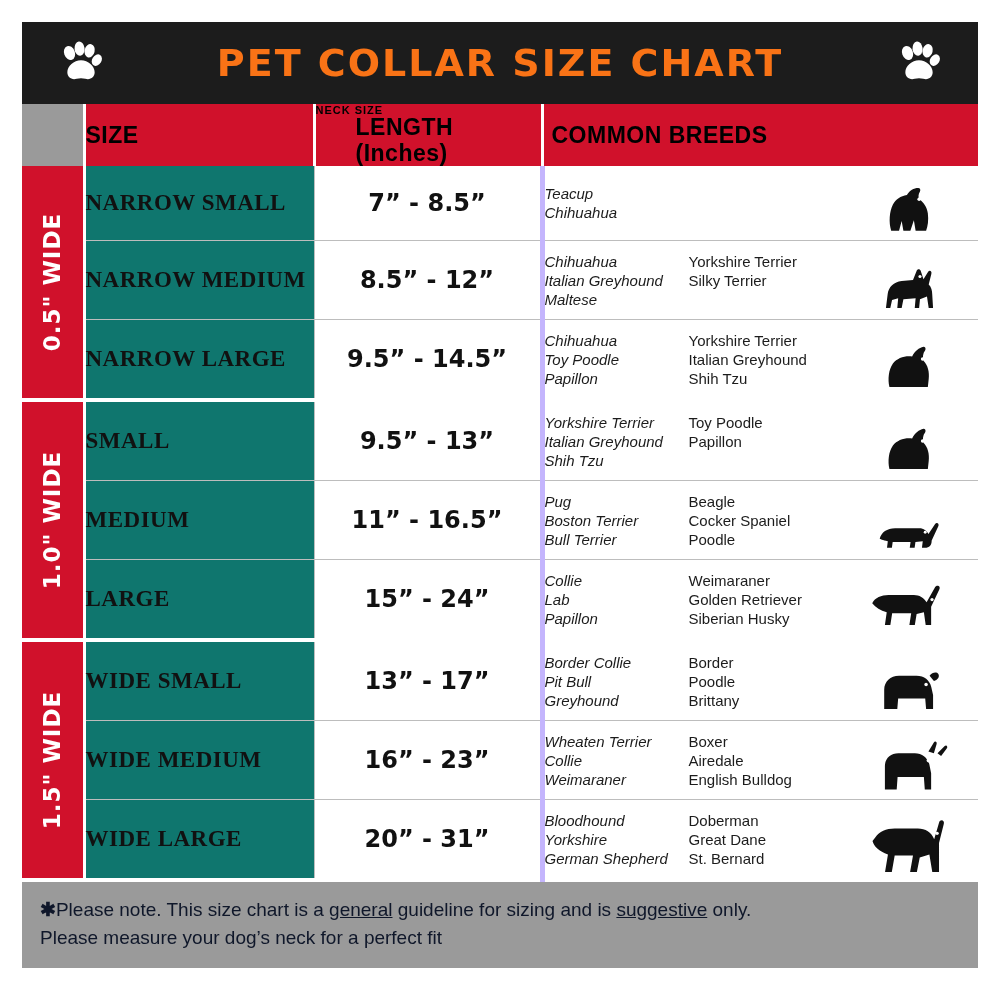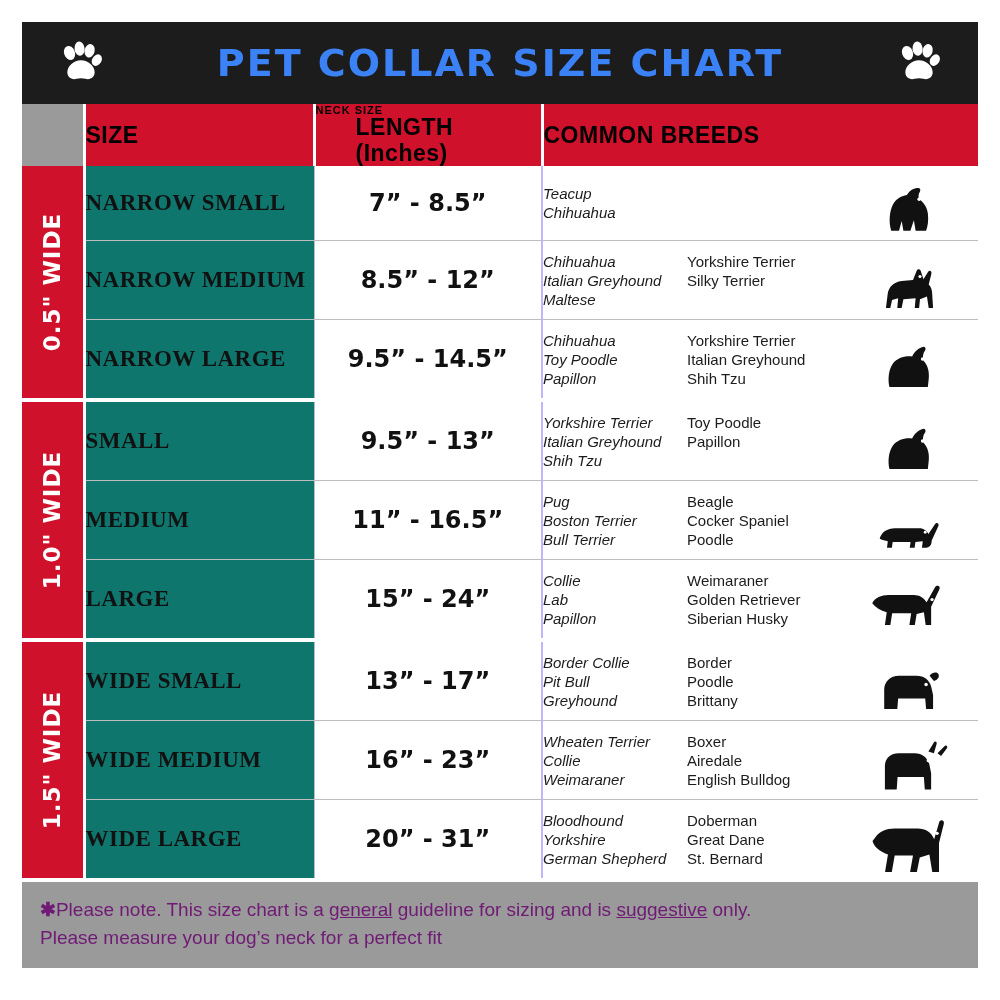--- a/index.html
+++ b/index.html
@@ -25,21 +25,21 @@
   
   .header {
     position: relative;
     height: 82px;
     background: #1c1c1c;
     display: flex;
     align-items: center;
     justify-content: center;
   }
   .header-title {
-    color: #3b82f6;
+    color: #f97316;
     font-size: 38px;
     font-weight: bold;
     letter-spacing: 2px;
     text-align: center;
     font-family: "DejaVu Sans", sans-serif;
   }
   .paw {
     position: absolute;
     top: 50%;
     transform: translateY(-50%);
@@ -74,21 +74,21 @@
     background: #d0112b;
     color: #000000;
     height: 56px;
     text-align: left;
     font-weight: bold;
     font-size: 23px;
     letter-spacing: 0.5px;
     border-right: 3px solid #ffffff;
     font-family: Liberation Sans, sans-serif;
   }
-  .hdr-red.last { border-right: none; }
+  .hdr-red.last { border-right: none; padding-left: 8px; }
   .hdr-sub {
     display: block;
     font-size: 11px;
     font-weight: bold;
     letter-spacing: 1px;
     line-height: 12px;
     margin-bottom: -2px;
   }
   .hdr-main { display: block; line-height: 26px; margin-left: 40px; }
 
@@ -127,21 +127,21 @@
     font-family: Liberation Serif, serif;
     border-right: 1px solid #bdbdbd;
     border-bottom: 1px solid #bdbdbd;
     background: #0f766e;
   }
   .cell-length {
     font-size: 24px;
     font-weight: bold;
     text-align: center;
     font-family: "DejaVu Sans", sans-serif;
-    border-right: 2px solid #c4b5fd;
+    border-right: 5px solid #c4b5fd;
     border-bottom: 1px solid #bdbdbd;
     background: #ffffff;
   }
   .cell-breeds {
     border-bottom: 1px solid #bdbdbd;
     background: #ffffff;
     position: relative;
     padding: 6px 0 6px 12px;
   }
   tr.group-end .cell-size,
@@ -174,21 +174,21 @@
   .dog-icon svg { display: block; }
 
   
   .footer {
     background: #9a9a9a;
     width: 956px;
     box-sizing: border-box;
     padding: 14px 18px 16px 18px;
     font-size: 19px;
     line-height: 28px;
-    color: #701a75;
+    color: #0f172a;
     font-family: "Liberation Sans", sans-serif;
   }
   .footer u { text-decoration: underline; }
   .star { font-weight: bold; }
 </style>
 </head>
 <body>
 
 <div class="chart">
 

